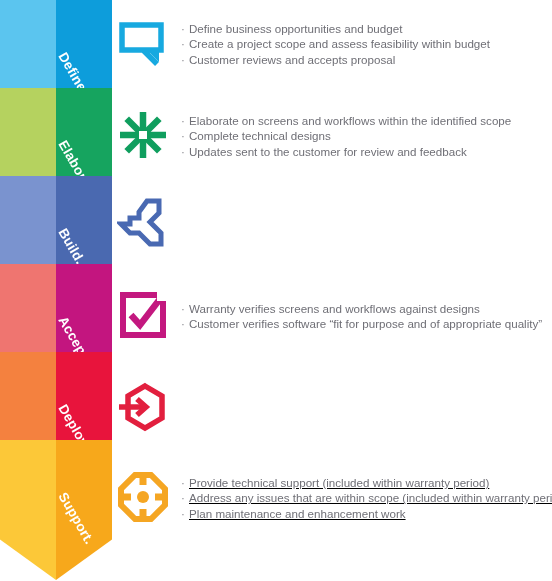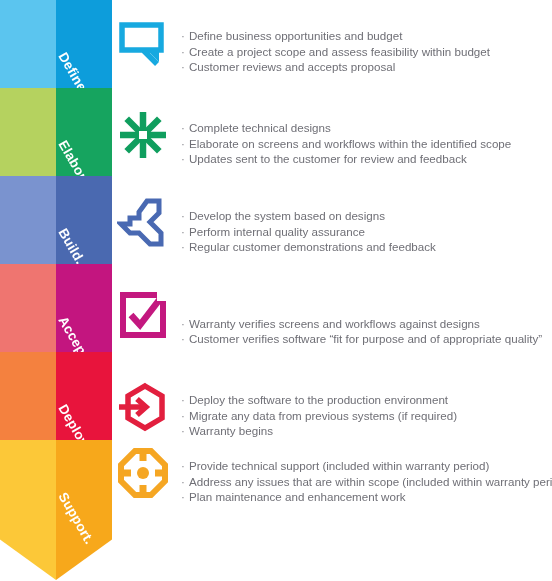--- a/index.html
+++ b/index.html
@@ -72,21 +72,21 @@
     left: 112px;
     top: 0;
     width: 440px;
     height: 581px;
   }
   .row {
     position: absolute;
     left: 0;
     width: 440px;
     display: flex;
-    align-items: flex-end;
+    align-items: center;
   }
   .row-icon {
     width: 62px;
     min-width: 62px;
     height: 62px;
     display: flex;
     align-items: center;
     justify-content: center;
   }
   .row-icon svg {
@@ -191,35 +191,30 @@
             <g stroke="#0f9e5e" stroke-width="6.5" stroke-linecap="butt">
               <line x1="26" y1="3" x2="26" y2="49"></line>
               <line x1="3" y1="26" x2="49" y2="26"></line>
               <line x1="9.7" y1="9.7" x2="42.3" y2="42.3"></line>
               <line x1="42.3" y1="9.7" x2="9.7" y2="42.3"></line>
             </g>
             <rect x="22" y="22" width="8" height="8" fill="#ffffff"></rect>
           </svg>
         </div>
         <div class="bullets">
+          <div class="bullet"><span class="dot">·</span><span>Elaborate on screens and workflows within the identified scope</span></div>
           <div class="bullet"><span class="dot">·</span><span>Complete technical designs</span></div>
-          <div class="bullet"><span class="dot">·</span><span>Elaborate on screens and workflows within the identified scope</span></div>
           <div class="bullet"><span class="dot">·</span><span>Updates sent to the customer for review and feedback</span></div>
         </div>
       </div>
       <div class="row" style="top: 192px;">
         <div class="row-icon">
           <svg xmlns="http://www.w3.org/2000/svg" width="52" height="52" viewBox="0 0 52 52">
             <path d="M30 4 L42 4 L42 16 L33 25 L44 36 L44 47 L33 47 L22 36 L13 36 L4 27 L13 27 L13 21 L22 21 L22 15 Z" fill="none" stroke="#4969b2" stroke-width="5" stroke-linejoin="miter"></path>
           </svg>
-        </div>
-        <div class="bullets">
-          <div class="bullet"><span class="dot">·</span><span>Develop the system based on designs</span></div>
-          <div class="bullet"><span class="dot">·</span><span>Perform internal quality assurance</span></div>
-          <div class="bullet"><span class="dot">·</span><span>Regular customer demonstrations and feedback</span></div>
         </div>
       </div>
       <div class="row" style="top: 284px;">
         <div class="row-icon">
           <svg xmlns="http://www.w3.org/2000/svg" width="52" height="52" viewBox="0 0 52 52">
             <rect x="6" y="6" width="40" height="40" fill="none" stroke="#c3187f" stroke-width="6"></rect>
             <path d="M14 26 L23 36 L46 6" fill="none" stroke="#c3187f" stroke-width="6.5" stroke-linejoin="miter" stroke-linecap="butt"></path>
             <rect x="40" y="2" width="10" height="10" fill="#ffffff"></rect>
           </svg>
         </div>
@@ -229,27 +224,22 @@
         </div>
       </div>
       <div class="row" style="top: 376px;">
         <div class="row-icon">
           <svg xmlns="http://www.w3.org/2000/svg" width="52" height="52" viewBox="0 0 52 52">
             <path d="M28 5 L45 15 L45 37 L28 47 L11 37 L11 15 Z" fill="none" stroke="#e21f3e" stroke-width="5.5" stroke-linejoin="miter"></path>
             <line x1="2" y1="26" x2="27" y2="26" stroke="#e21f3e" stroke-width="5.5"></line>
             <path d="M20 18 L29 26 L20 34" fill="none" stroke="#e21f3e" stroke-width="5.5" stroke-linejoin="miter"></path>
           </svg>
         </div>
-        <div class="bullets">
-          <div class="bullet"><span class="dot">·</span><span>Deploy the software to the production environment</span></div>
-          <div class="bullet"><span class="dot">·</span><span>Migrate any data from previous systems  (if required)</span></div>
-          <div class="bullet"><span class="dot">·</span><span>Warranty begins</span></div>
-        </div>
-      </div>
-      <div class="row" style="top: 442px;">
+      </div>
+      <div class="row" style="top: 466px; text-decoration: underline;">
         <div class="row-icon">
           <svg xmlns="http://www.w3.org/2000/svg" width="52" height="52" viewBox="0 0 52 52">
             <path d="M18 4 H34 L48 18 V34 L34 48 H18 L4 34 V18 Z" fill="none" stroke="#f5a623" stroke-width="6" stroke-linejoin="miter"></path>
             <circle cx="26" cy="26" r="6" fill="#f5a623"></circle>
             <g fill="#f5a623">
               <rect x="22.5" y="6" width="7" height="8"></rect>
               <rect x="22.5" y="38" width="7" height="8"></rect>
               <rect x="6" y="22.5" width="8" height="7"></rect>
               <rect x="38" y="22.5" width="8" height="7"></rect>
             </g>

